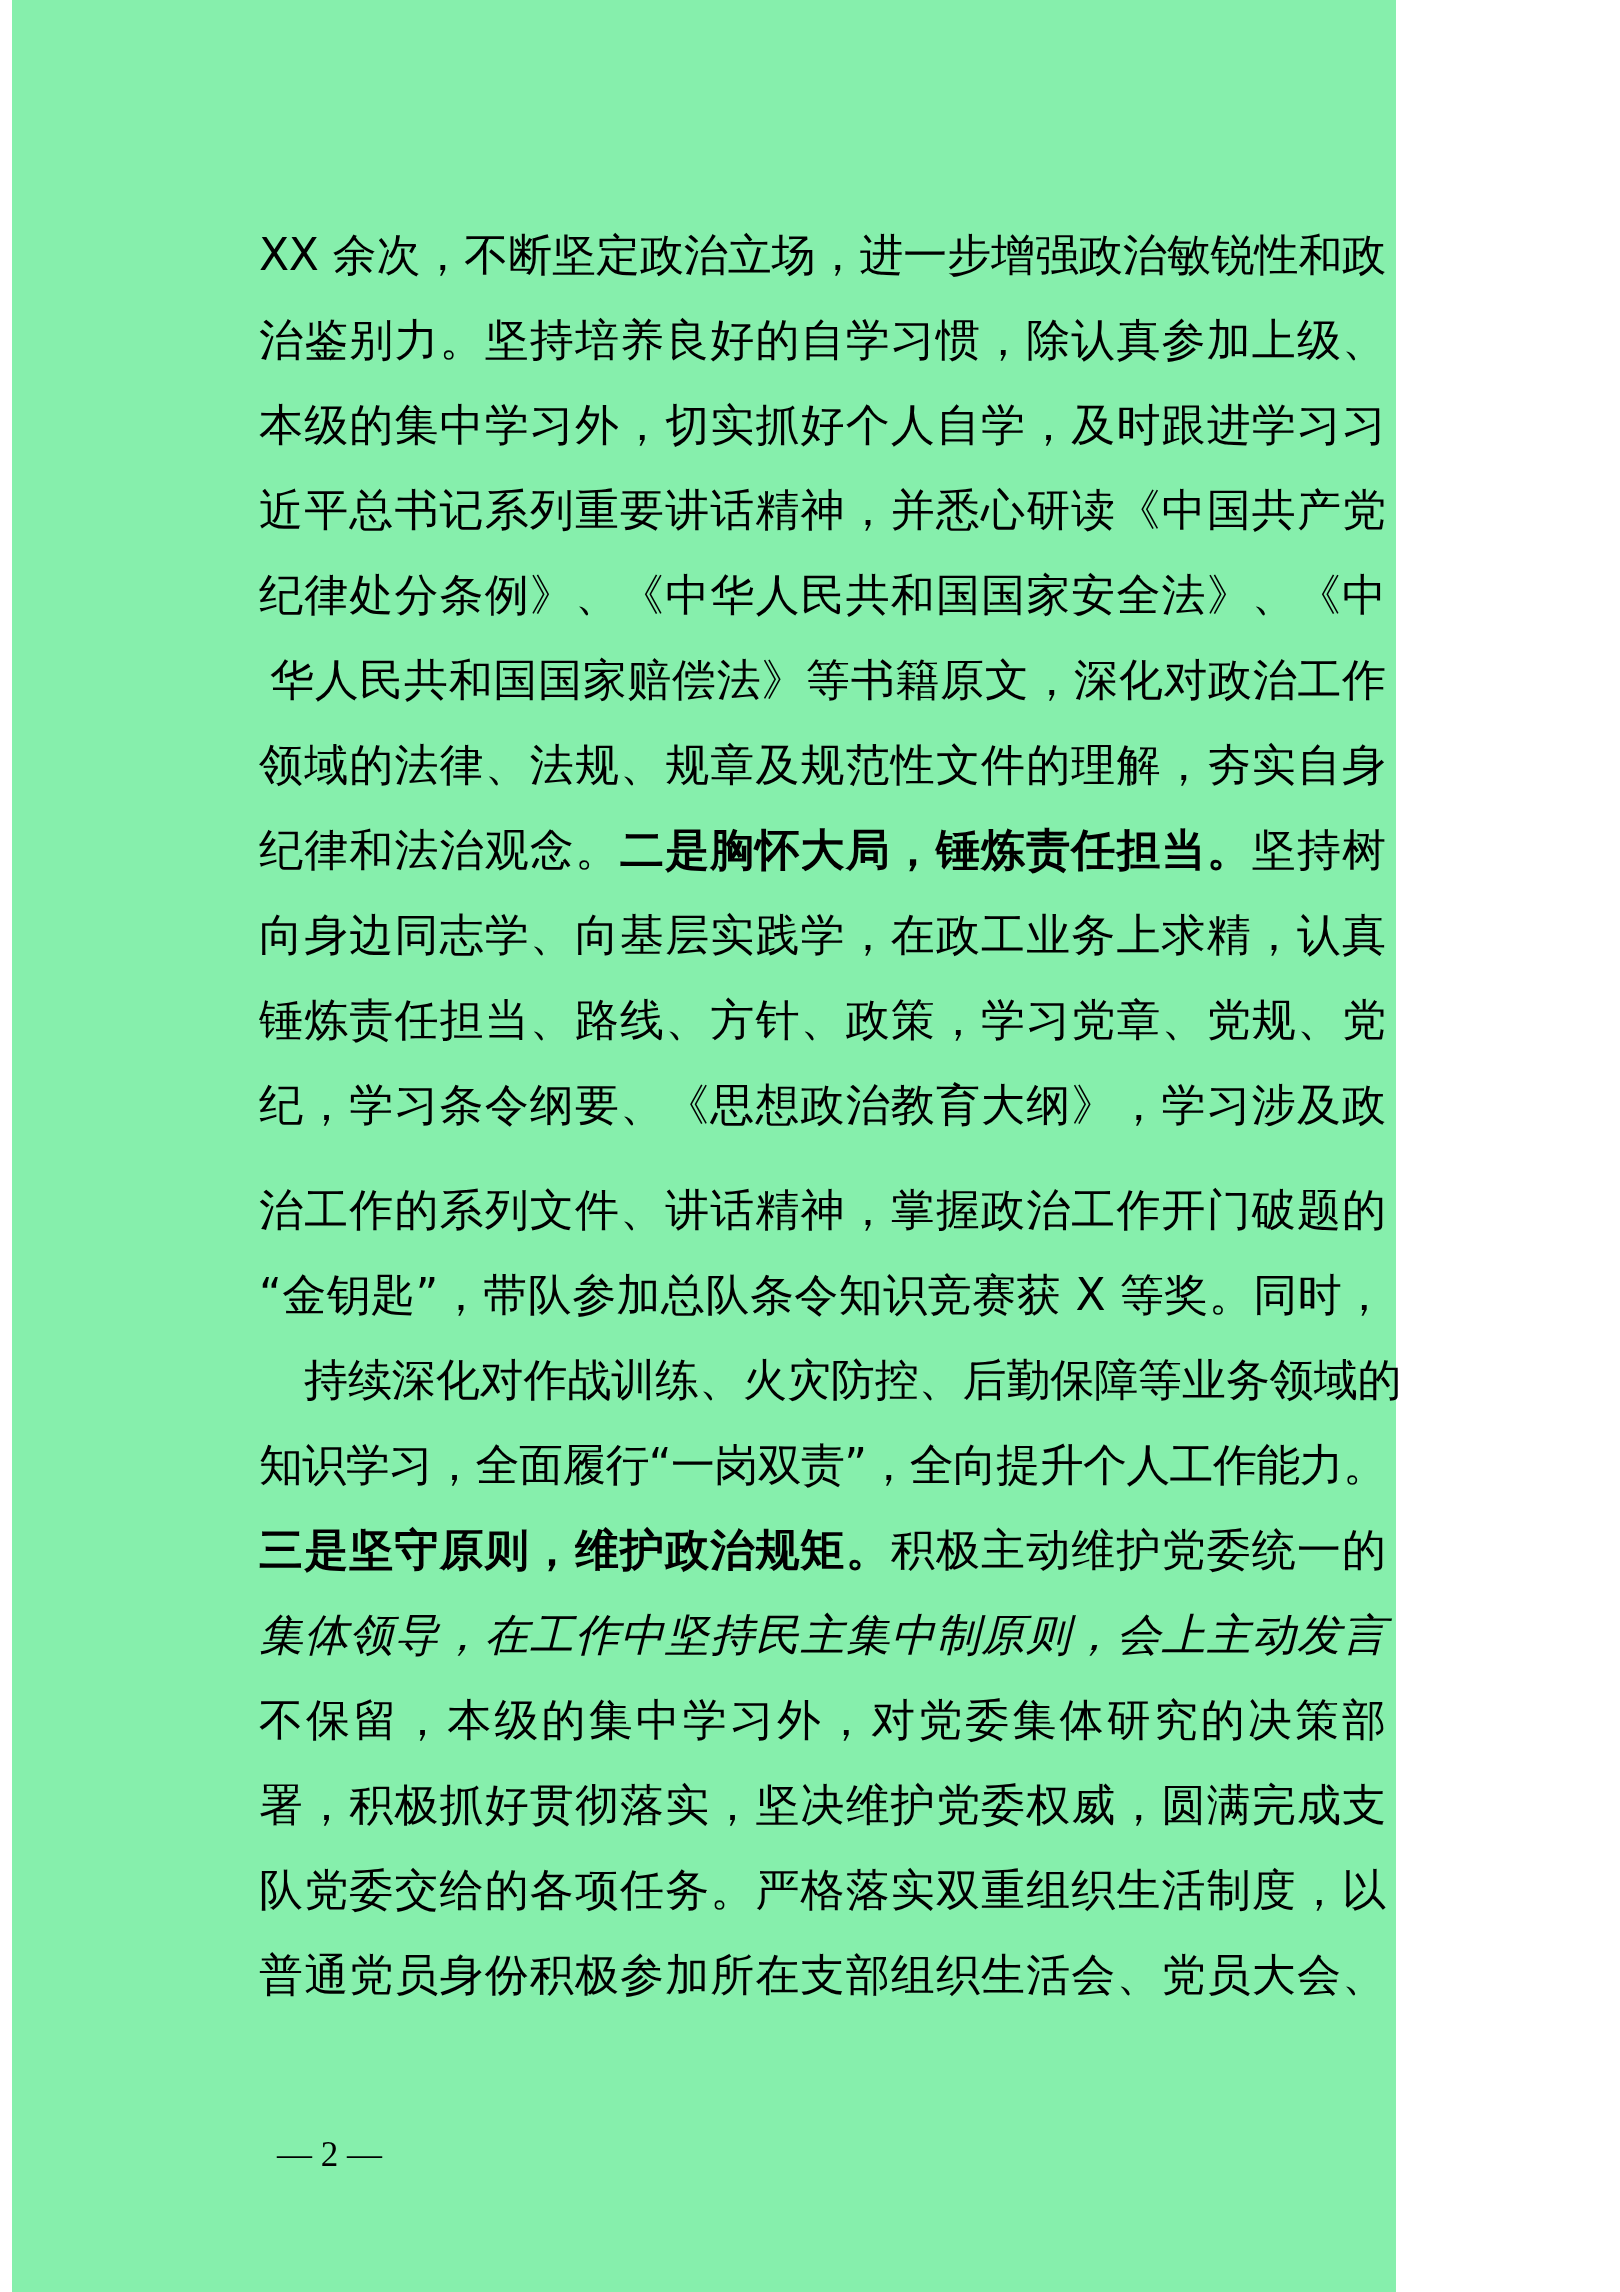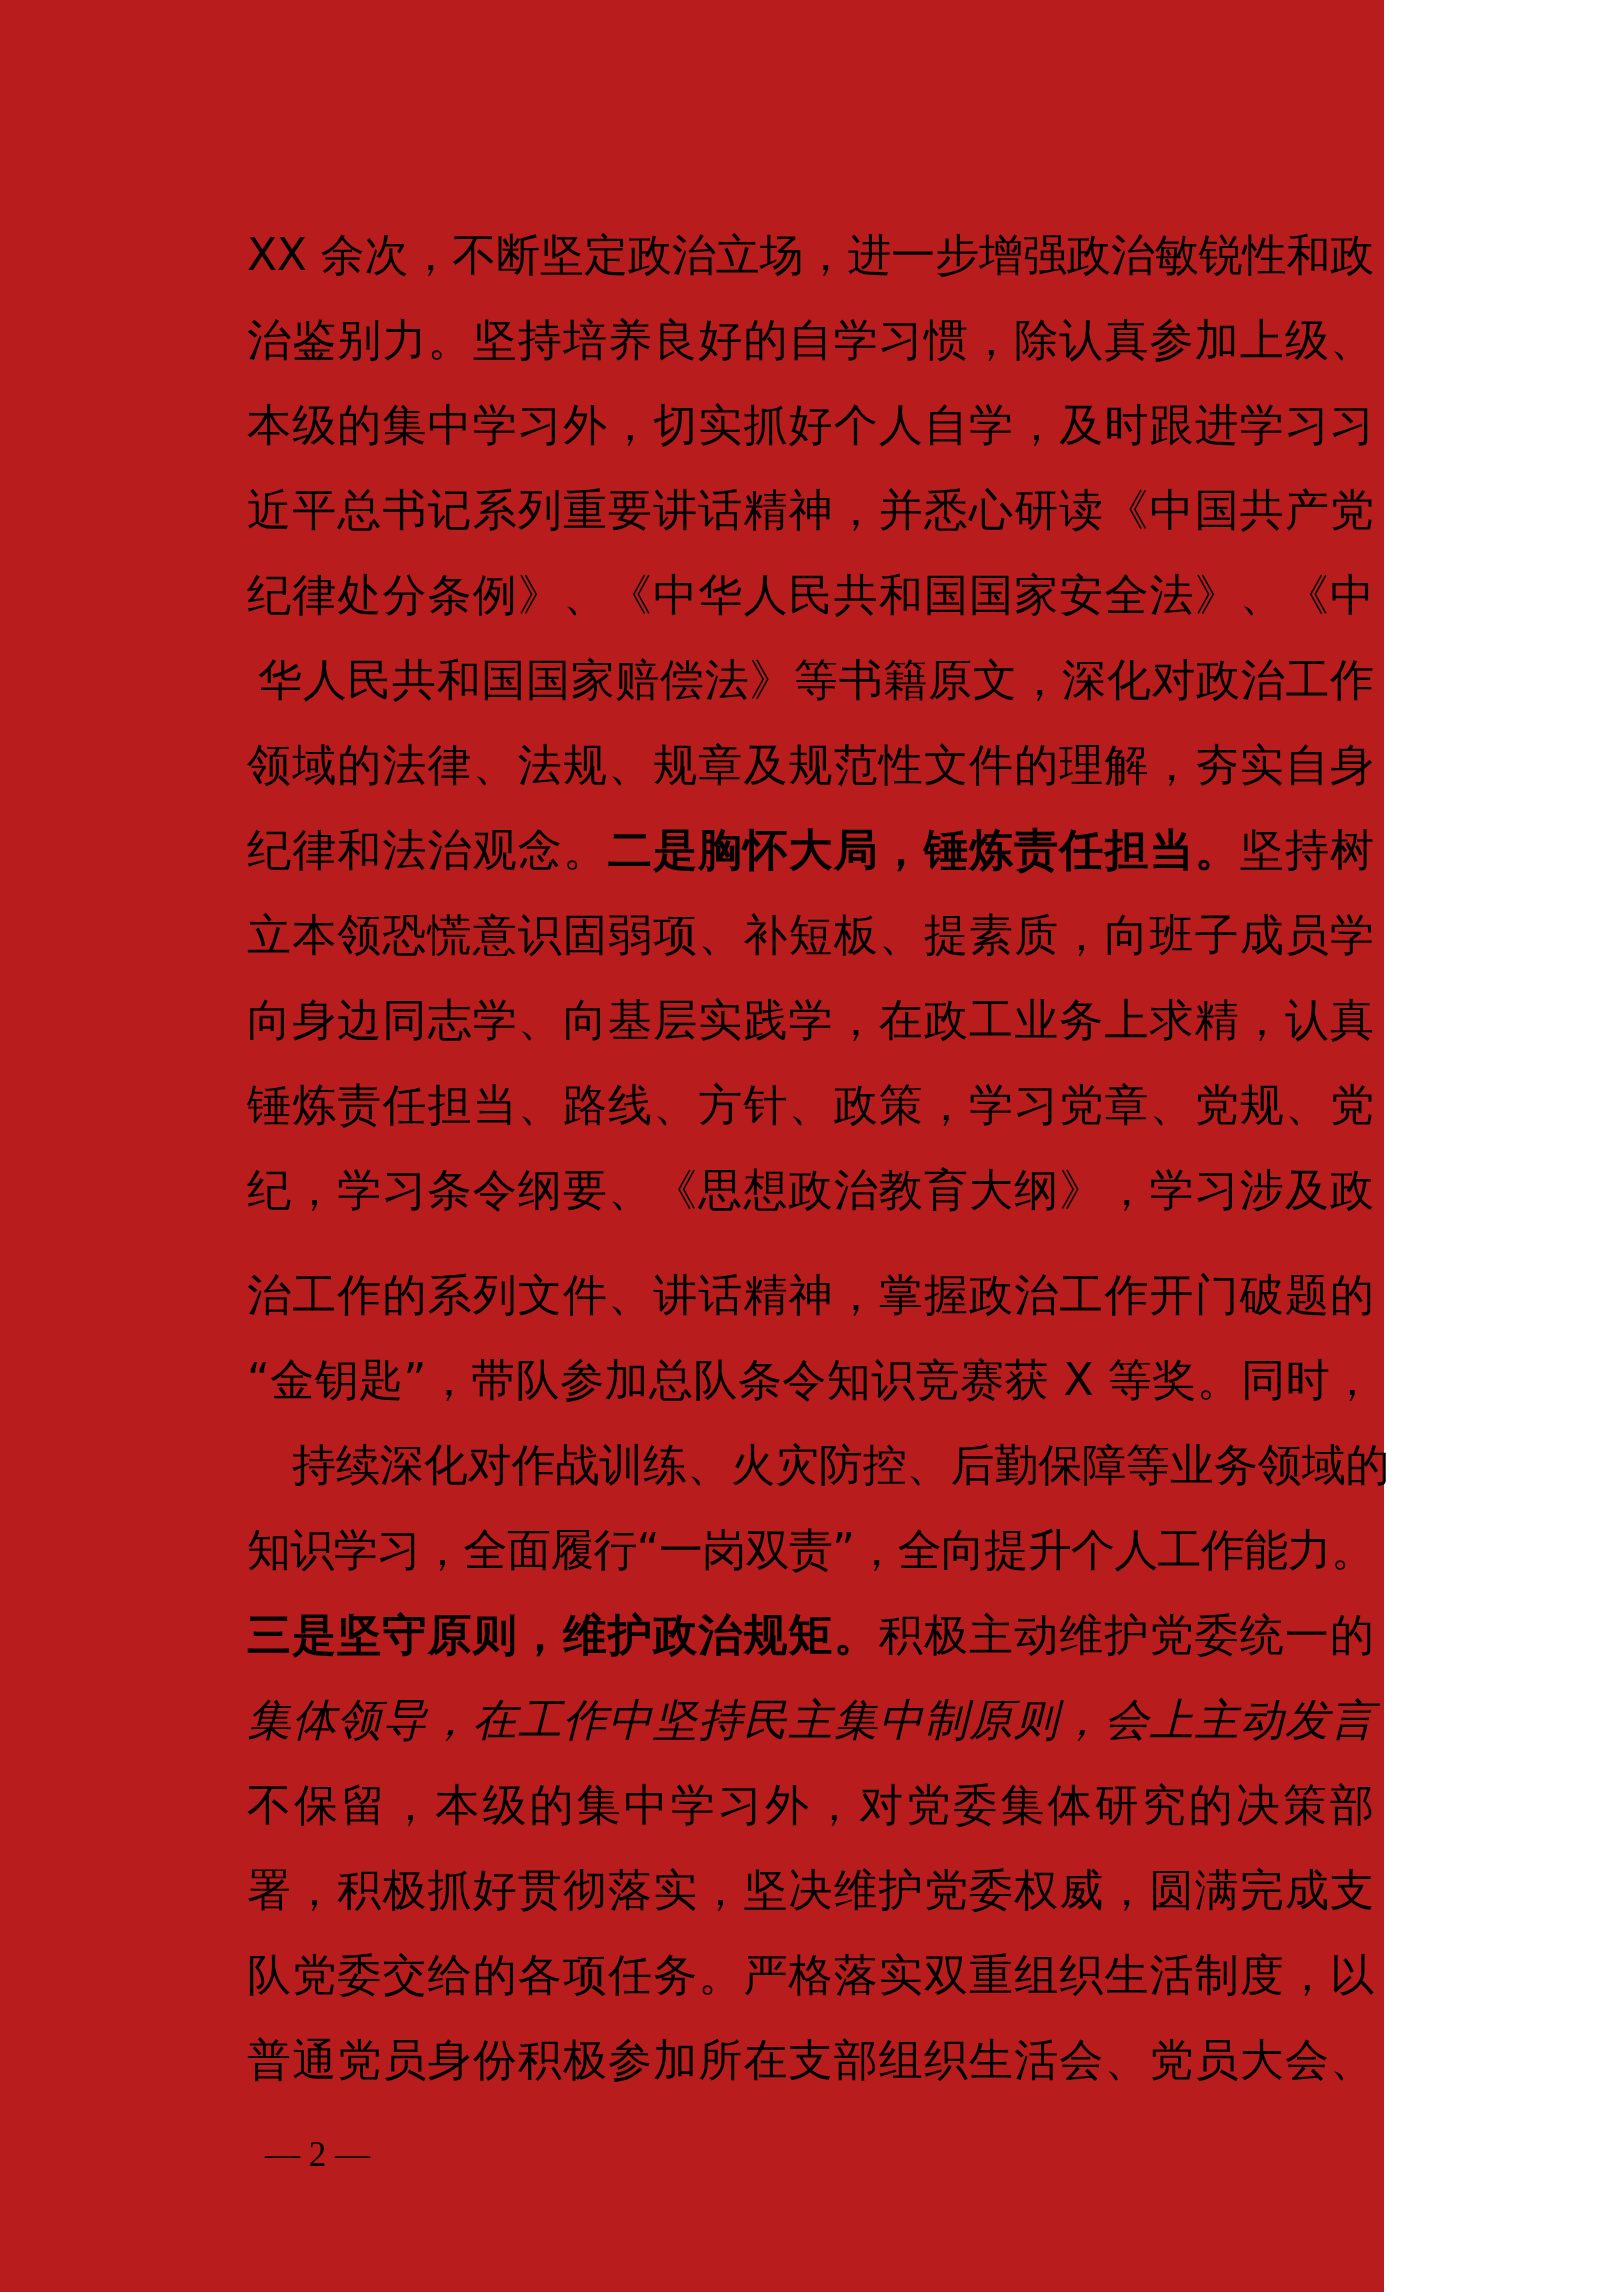--- a/index.html
+++ b/index.html
@@ -10,25 +10,25 @@
   body {
     width: 1620px;
     height: 2293px;
     position: relative;
     overflow: hidden;
     font-family: "DejaVu Sans", "Liberation Sans", sans-serif;
     color: #000000;
   }
   .page {
     position: absolute;
-    left: 0;
+    left: 12px;
     top: 0;
     width: 1384px;
     height: 2293px;
-    background: #b91c1c;
+    background: #86efac;
   }
   .body-text {
     position: absolute;
     left: 247px;
     top: 222px;
     width: 1127px;
   }
   .line {
     height: 85px;
     line-height: 65px;
@@ -61,21 +61,20 @@
 <div class="page">
   <div class="body-text" id="body-text">
       <div class="line" style="letter-spacing: -0.3px;"><span class="seg-regular">XX 余次，不断坚定政治立场，进一步增强政治敏锐性和政</span></div>
       <div class="line" style="letter-spacing: -0.1px;"><span class="seg-regular">治鉴别力。坚持培养良好的自学习惯，除认真参加上级、</span></div>
       <div class="line" style="letter-spacing: -0.1px;"><span class="seg-regular">本级的集中学习外，切实抓好个人自学，及时跟进学习习</span></div>
       <div class="line" style="letter-spacing: -0.1px;"><span class="seg-regular">近平总书记系列重要讲话精神，并悉心研读《中国共产党</span></div>
       <div class="line" style="letter-spacing: -0.1px;"><span class="seg-regular">纪律处分条例》、《中华人民共和国国家安全法》、《中</span></div>
       <div class="line" style="letter-spacing: -0.1px; margin-left: 11px;"><span class="seg-regular">华人民共和国国家赔偿法》等书籍原文，深化对政治工作</span></div>
       <div class="line" style="letter-spacing: -0.1px;"><span class="seg-regular">领域的法律、法规、规章及规范性文件的理解，夯实自身</span></div>
       <div class="line" style="letter-spacing: -0.1px;"><span class="seg-regular">纪律和法治观念。</span><span class="seg-bold">二是胸怀大局，锤炼责任担当。</span><span class="seg-regular">坚持树</span></div>
-      <div class="line" style="letter-spacing: -0.1px;"><span class="seg-regular">立本领恐慌意识固弱项、补短板、提素质，向班子成员学</span></div>
       <div class="line" style="letter-spacing: -0.1px;"><span class="seg-regular">向身边同志学、向基层实践学，在政工业务上求精，认真</span></div>
       <div class="line" style="letter-spacing: -0.1px;"><span class="seg-regular">锤炼责任担当、路线、方针、政策，学习党章、党规、党</span></div>
       <div class="line" style="letter-spacing: -0.1px;"><span class="seg-regular">纪，学习条令纲要、《思想政治教育大纲》，学习涉及政</span></div>
       <div class="line" style="letter-spacing: -0.1px; margin-top: 20px;"><span class="seg-regular">治工作的系列文件、讲话精神，掌握政治工作开门破题的</span></div>
       <div class="line" style="letter-spacing: -0.1px;"><span class="seg-regular">“金钥匙”，带队参加总队条令知识竞赛获 X 等奖。同时，</span></div>
       <div class="line" style="letter-spacing: -0.1px; margin-left: 45px;"><span class="seg-regular">持续深化对作战训练、火灾防控、后勤保障等业务领域的</span></div>
       <div class="line" style="letter-spacing: -0.9px;"><span class="seg-regular">知识学习，全面履行“一岗双责”，全向提升个人工作能力。</span></div>
       <div class="line" style="letter-spacing: -0.1px;"><span class="seg-bold">三是坚守原则，维护政治规矩。</span><span class="seg-regular">积极主动维护党委统一的</span></div>
       <div class="line" style="letter-spacing: -0.1px; font-style: italic;"><span class="seg-regular">集体领导，在工作中坚持民主集中制原则，会上主动发言</span></div>
       <div class="line" style="letter-spacing: -0.1px;"><span class="seg-regular">不保留，本级的集中学习外，对党委集体研究的决策部</span></div>

